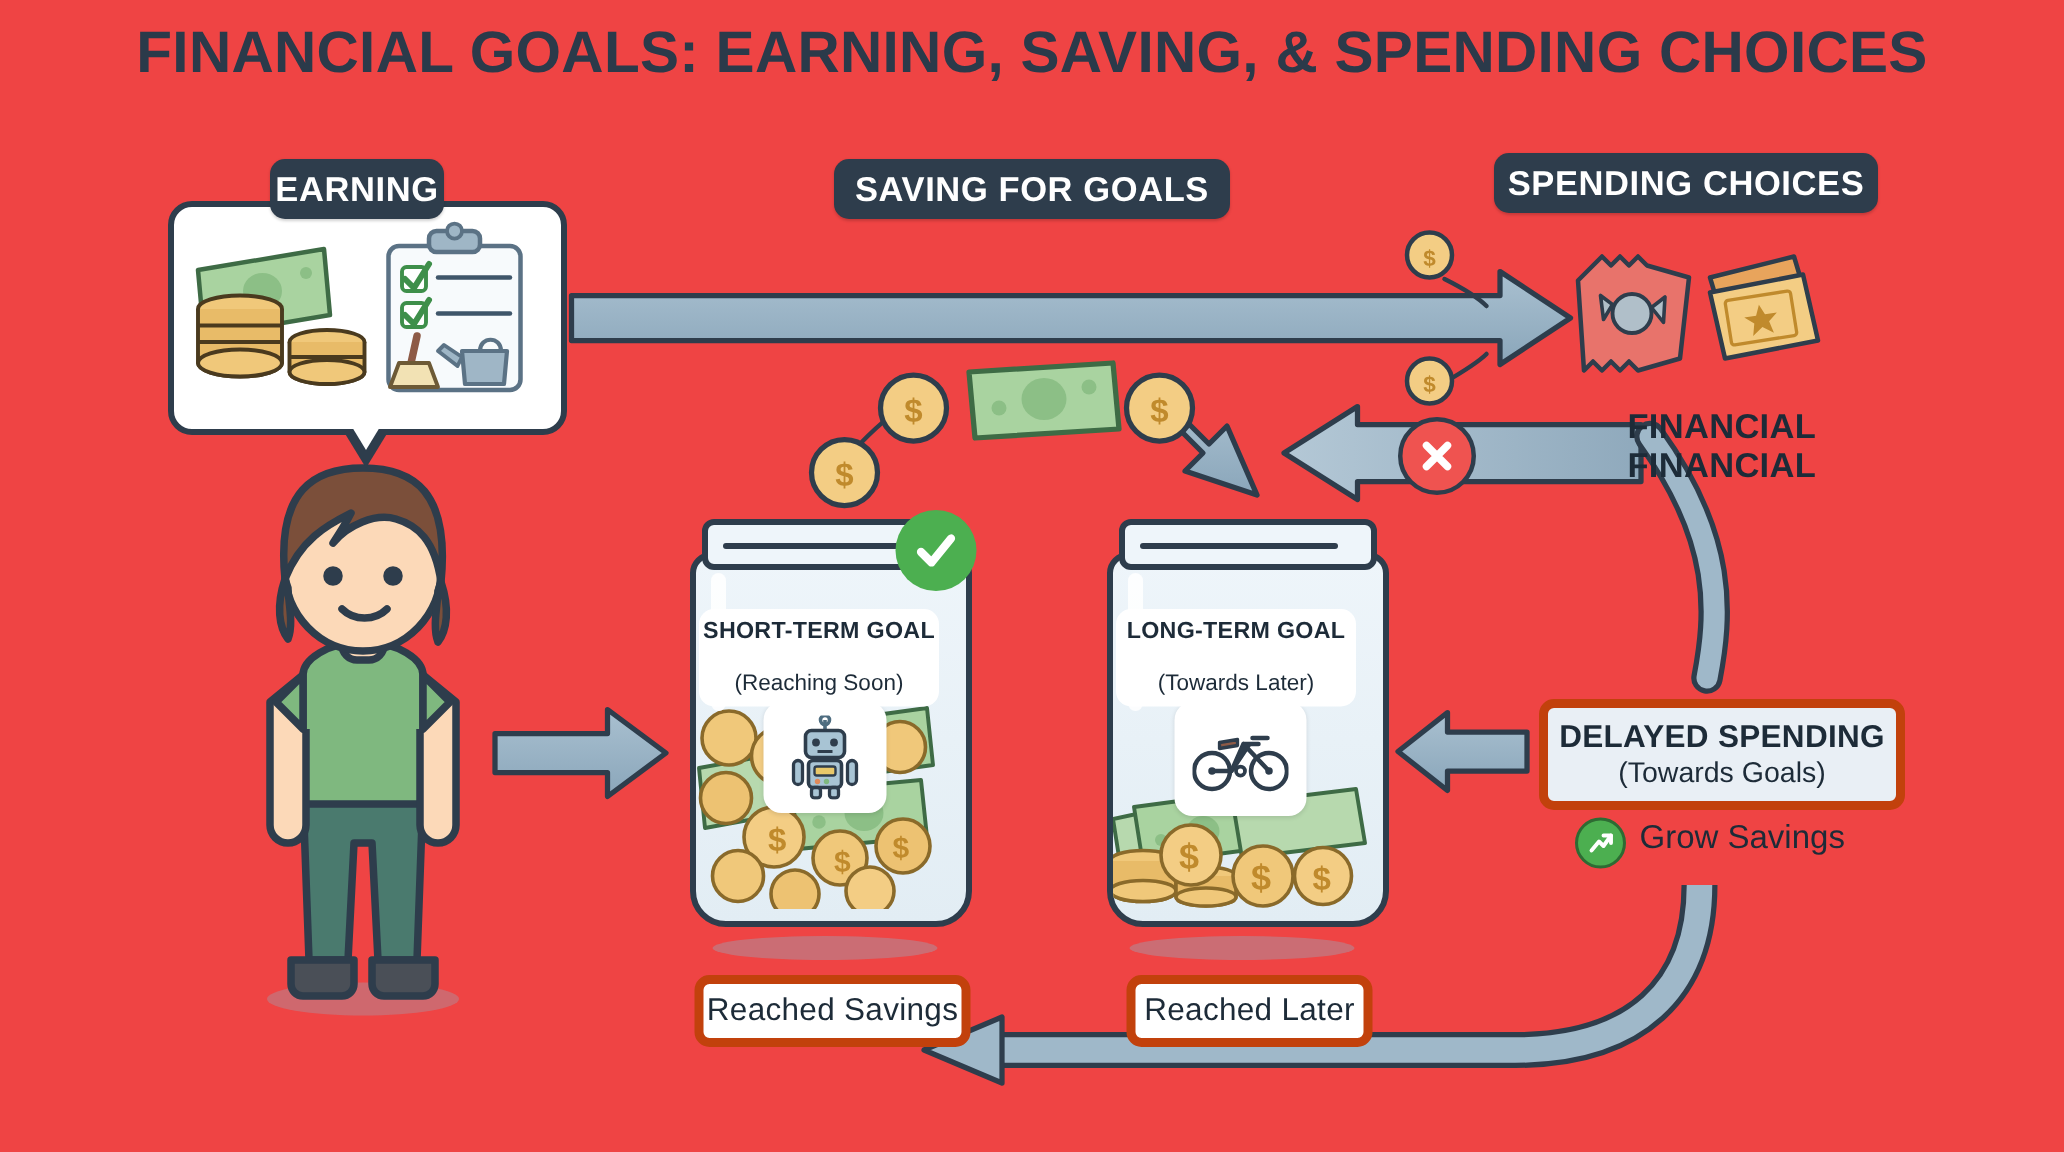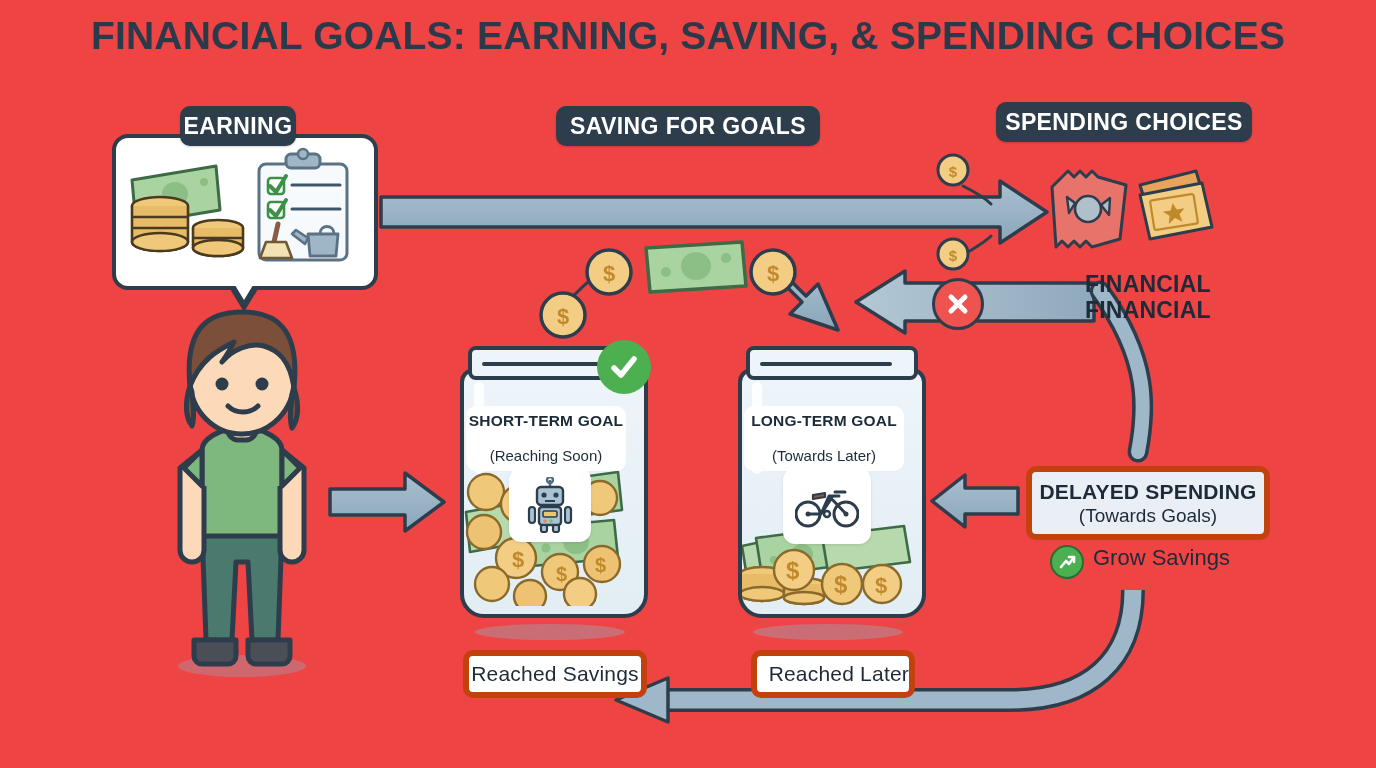--- a/index.html
+++ b/index.html
@@ -573,17 +573,17 @@
         <path d="M4,15 L9,9 L12,12 L17,5" fill="none" stroke="#ffffff" stroke-width="2.6" stroke-linecap="round" stroke-linejoin="round"></path>
         <path d="M12,5 L17,5 L17,10" fill="none" stroke="#ffffff" stroke-width="2.6" stroke-linecap="round" stroke-linejoin="round"></path>
       </svg>
     </div>
     <span id="grow-savings-text">Grow Savings</span>
   </div>
 
   <div class="outline-box reached-box" style="left:463px; top:650px; width:172px; height:36px;">
     <span class="ob-main">Reached Savings</span>
   </div>
-  <div class="outline-box reached-box" style="left:751px; top:650px; width:152px; height:36px;align-items:flex-end;">
+  <div class="outline-box reached-box" style="left:751px; top:650px; width:152px; height:36px;">
     <span class="ob-main">Reached Later</span>
   </div>
 
 </div>
 
 </body></html>

